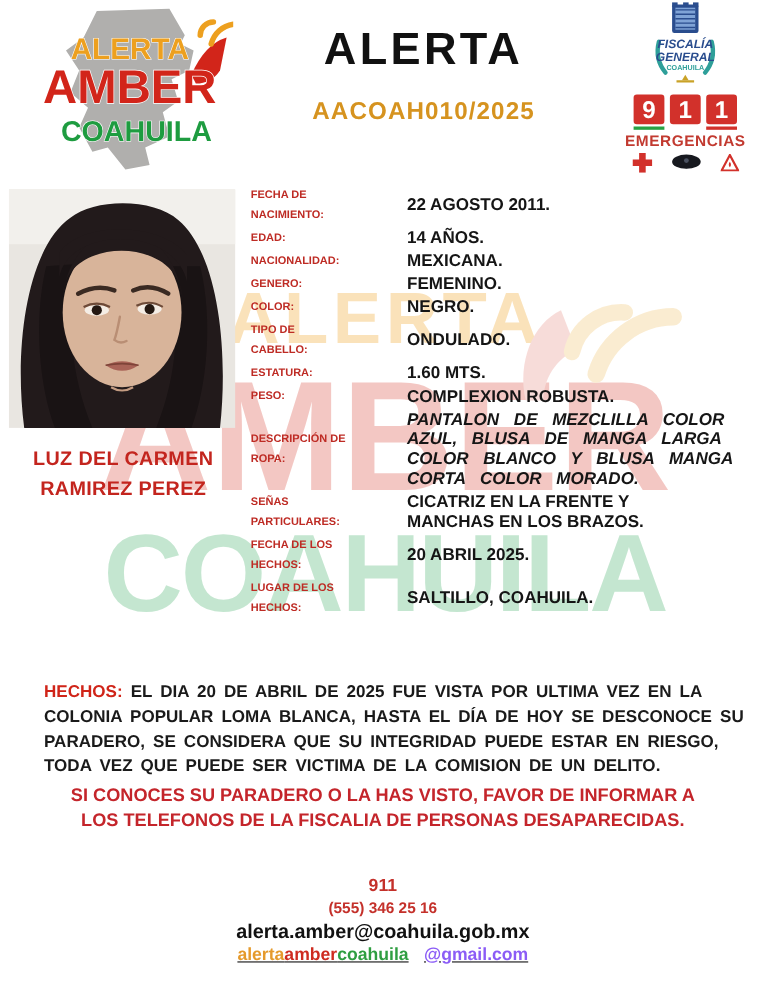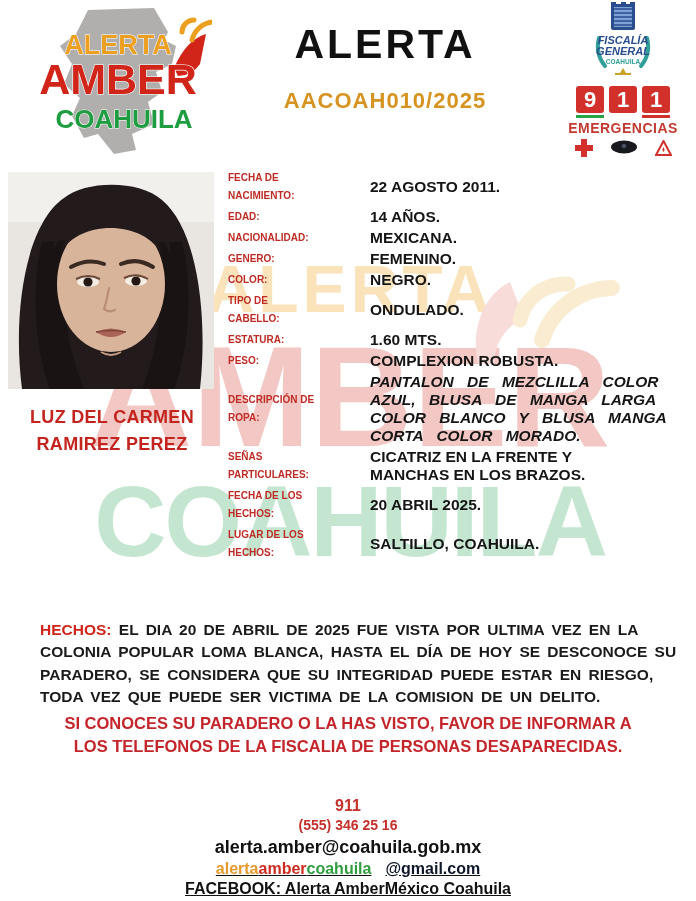--- a/index.html
+++ b/index.html
@@ -229,18 +229,17 @@
 PARADERO, SE CONSIDERA QUE SU INTEGRIDAD PUEDE ESTAR EN RIESGO,
 TODA VEZ QUE PUEDE SER VICTIMA DE LA COMISION DE UN DELITO.</span></p>
 
     <div class="cta pre">SI CONOCES SU PARADERO O LA HAS VISTO, FAVOR DE INFORMAR A
 LOS TELEFONOS DE LA FISCALIA DE PERSONAS DESAPARECIDAS.</div>
 
     <div class="contacts">
       <div class="c-911">911</div>
       <div class="c-phone">(555) 346 25 16</div>
       <div class="c-email">alerta.amber@coahuila.gob.mx</div>
-      <div class="c-gmail"><span style="color: rgb(229, 154, 44);">alerta</span><span style="color: rgb(206, 43, 32);">amber</span><span style="color: rgb(47, 158, 65);">coahuila</span><span style="color: #0f172a; padding-left: 14px;">@gmail.com</span></div>
-      <div class="c-fb">FACEBOOK: Alerta AmberMéxico Coahuila</div>
+      <div class="c-gmail"><span style="color: rgb(229, 154, 44);">alerta</span><span style="color: rgb(206, 43, 32);">amber</span><span style="color: rgb(47, 158, 65);">coahuila</span><span style="color: #8b5cf6; padding-left: 14px;">@gmail.com</span></div>
     </div>
 
   </div>
 </div>
 
 </body></html>

